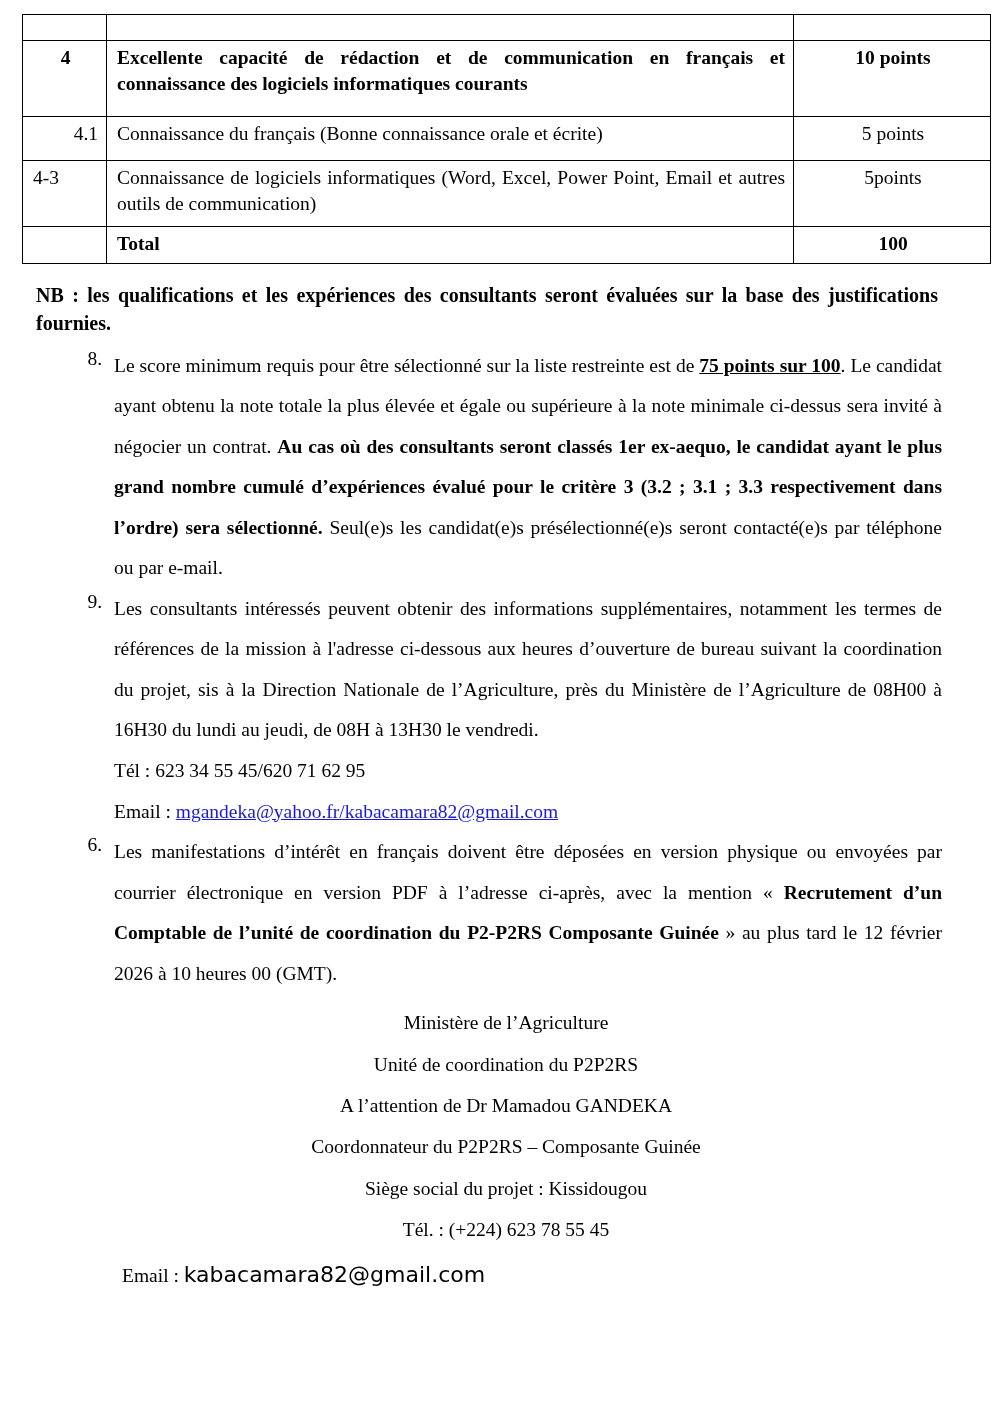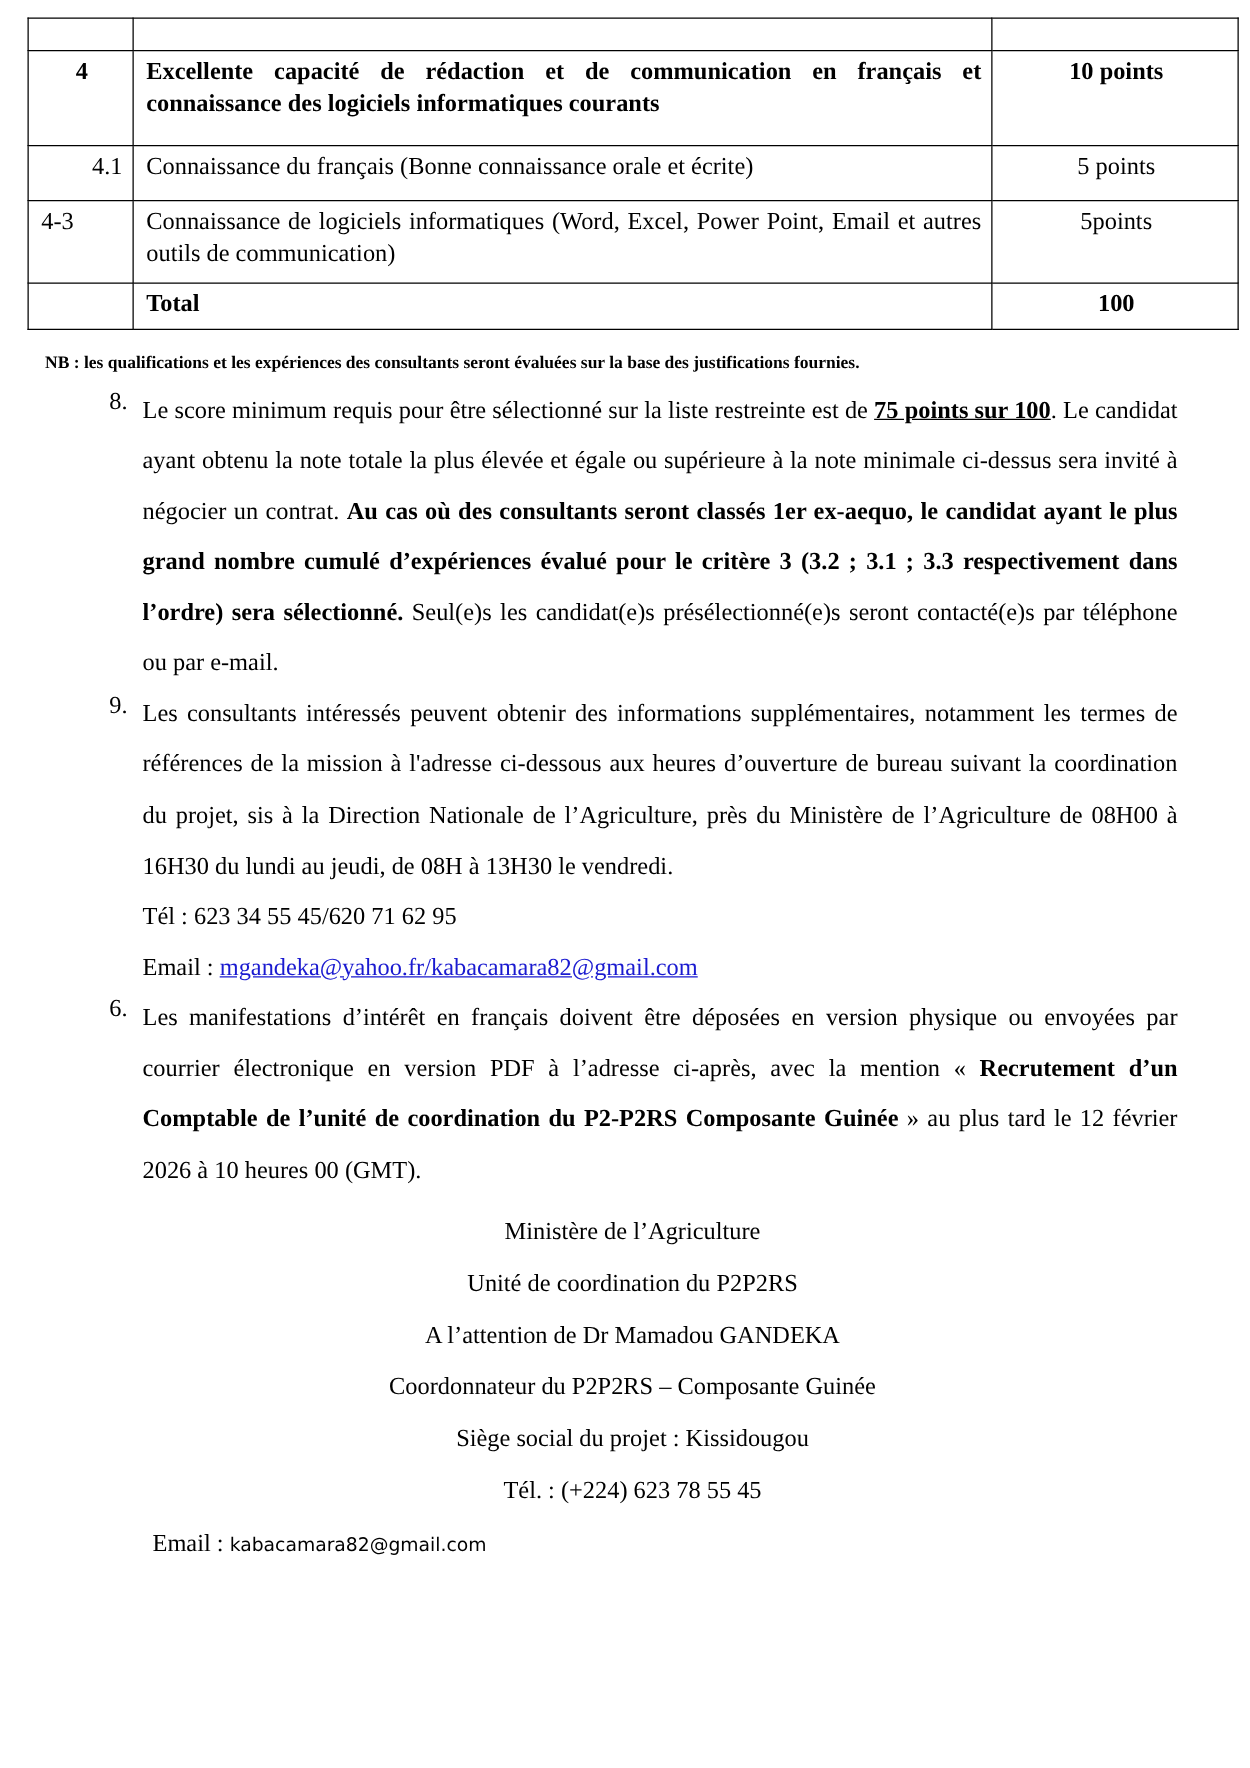--- a/index.html
+++ b/index.html
@@ -49,21 +49,21 @@
   td.pts-left   { text-align: center; }
   tr.empty-row td { height: 26px; padding: 0; }
   tr.row-main td { height: 76px; }
   tr.row-41 td { height: 44px; }
   tr.row-43 td { height: 66px; }
   tr.row-total td { height: 34px; }
 
   
   .nb {
     font-weight: bold;
-    font-size: 14px;
+    font-size: 20px;
     line-height: 1.42;
     text-align: justify;
     text-align-last: left;
     margin: 17px 52px 8px 14px;
   }
 
   
   ol.main-list {
     list-style: none;
     margin: 0;
@@ -113,21 +113,21 @@
   .addr div { margin: 0; }
 
   .final-mail {
     margin-top: 8px;
     padding-left: 100px;
     font-size: 19.5px;
     line-height: 1.5;
   }
   .sans {
     font-family: "DejaVu Sans", "Liberation Sans", sans-serif;
-    font-size: 15px;
+    font-size: 22px;
   }
 </style>
 </head>
 <body>
 
 <div class="page">
 
   <table class="crit-table">
     <colgroup>
       <col class="c-num">

